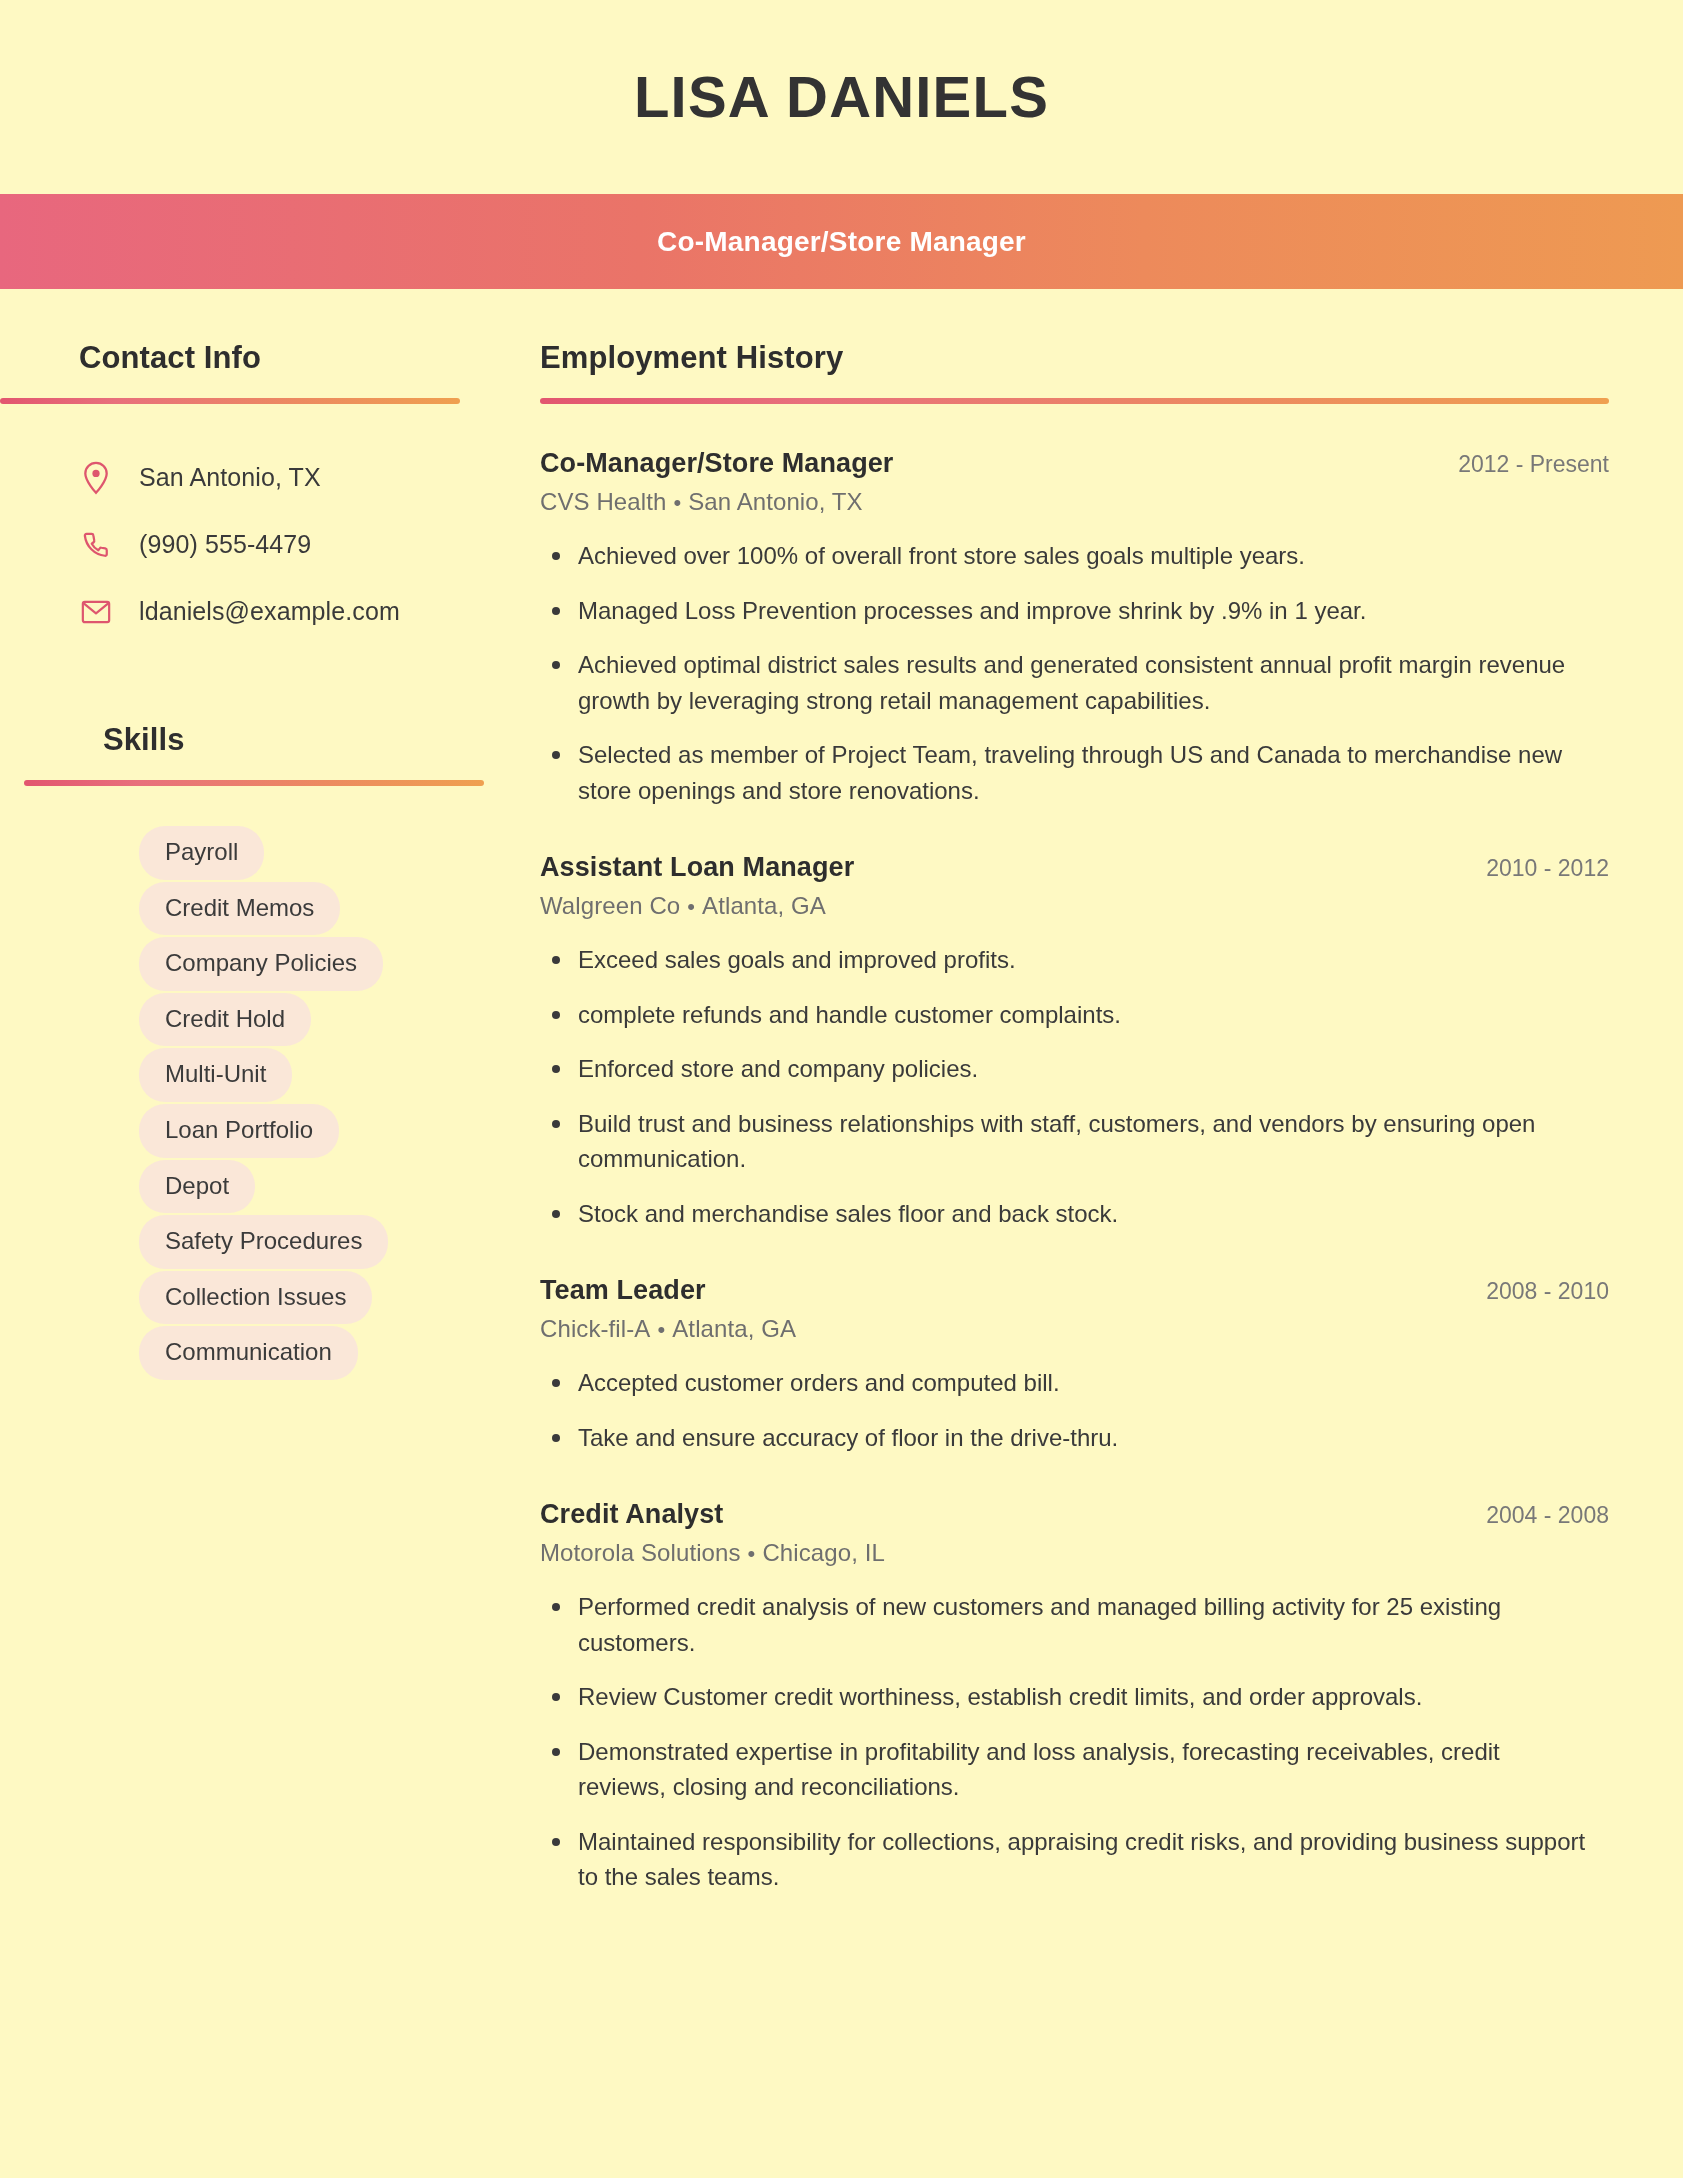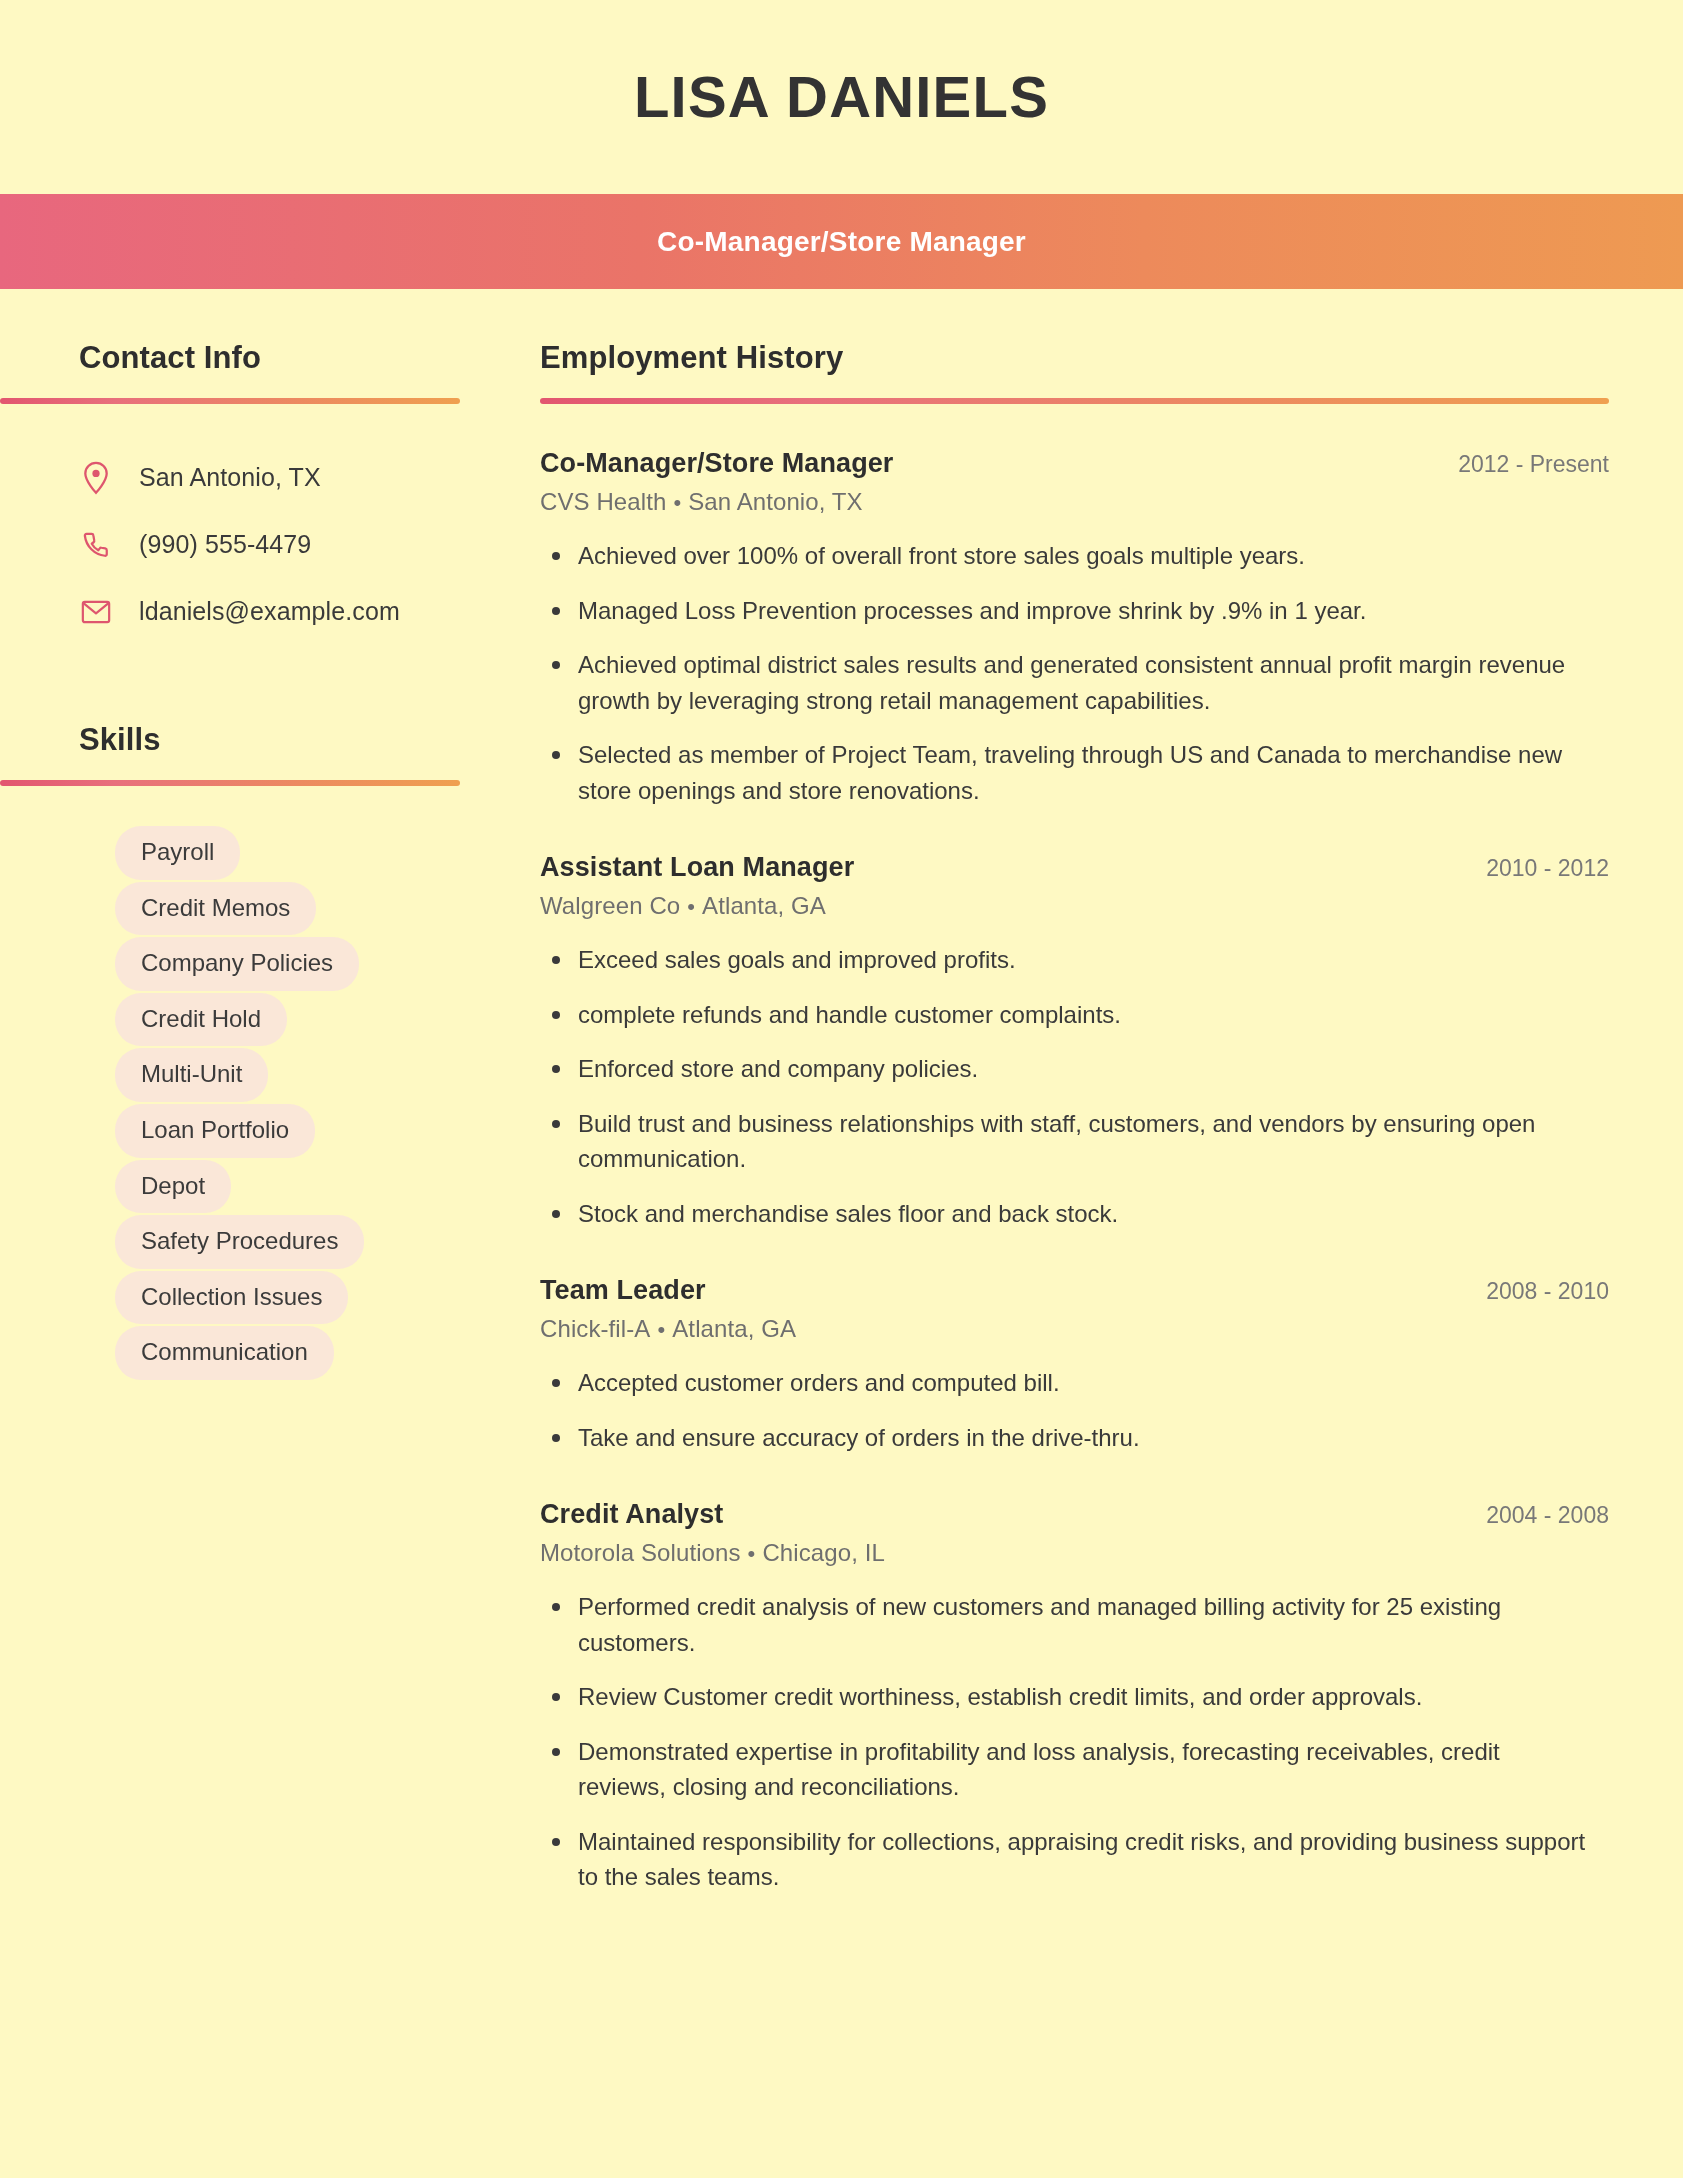--- a/index.html
+++ b/index.html
@@ -100,21 +100,21 @@
     justify-content: center;
     margin-right: 26px;
   }
   .contact-text {
     font-size: 25px;
     color: #3a3a3a;
     letter-spacing: 0.1px;
   }
 
   
-  .skills-block { margin-top: 77px; }
+  .skills-block { margin-top: 77px; margin-left: 24px; }
   .skills-wrap {
     margin-top: 40px;
     padding-left: 115px;
     padding-right: 40px;
     display: flex;
     flex-wrap: wrap;
     gap: 2px 14px;
     max-width: 426px;
   }
   .pill {
@@ -284,21 +284,21 @@
             </ul>
           </div>
           <div class="job">
             <div class="job-head">
               <div class="job-title">Team Leader</div>
               <div class="job-dates">2008 - 2010</div>
             </div>
             <div class="job-meta"><span>Chick-fil-A</span><span class="sep">•</span><span>Atlanta, GA</span></div>
             <ul class="bullets">
               <li>Accepted customer orders and computed bill.</li>
-              <li>Take and ensure accuracy of orders in the drive-thru.</li>
+              <li>Take and ensure accuracy of floor in the drive-thru.</li>
             </ul>
           </div>
           <div class="job">
             <div class="job-head">
               <div class="job-title">Credit Analyst</div>
               <div class="job-dates">2004 - 2008</div>
             </div>
             <div class="job-meta"><span>Motorola Solutions</span><span class="sep">•</span><span>Chicago, IL</span></div>
             <ul class="bullets">
               <li>Performed credit analysis of new customers and managed billing activity for 25 existing customers.</li>

